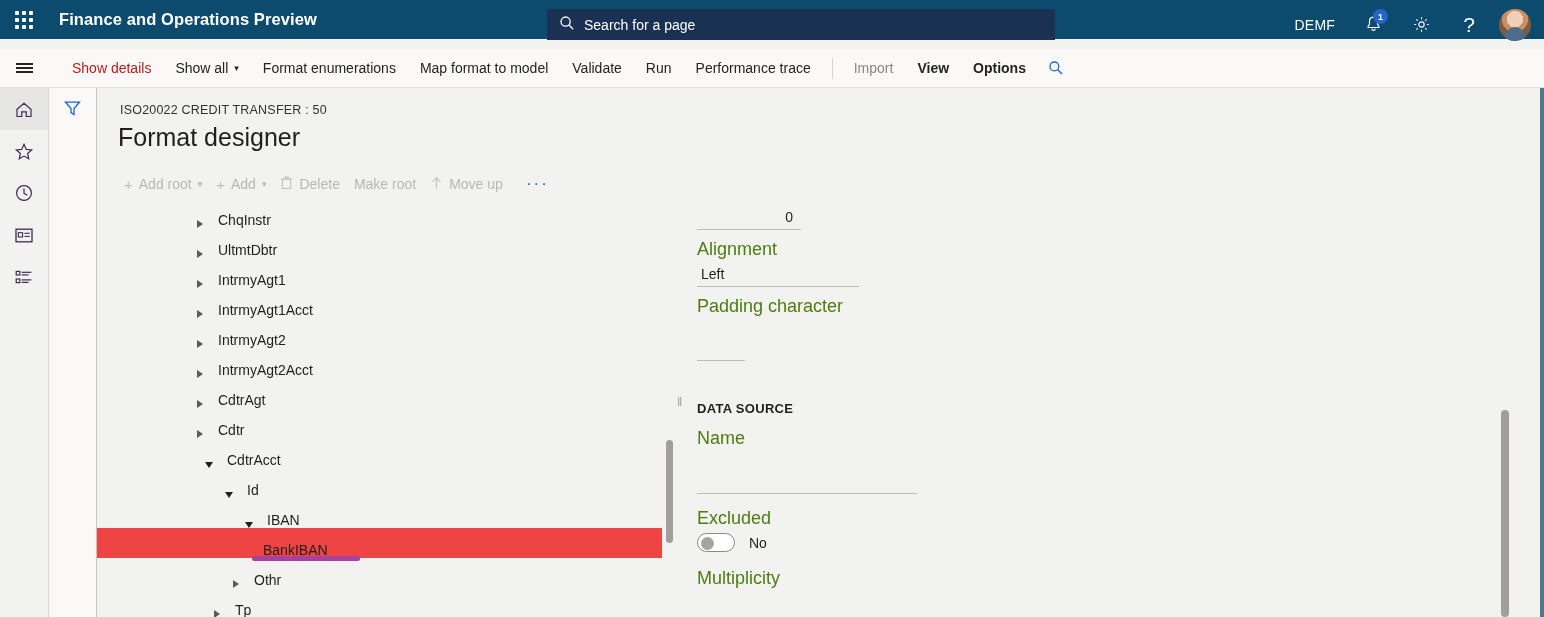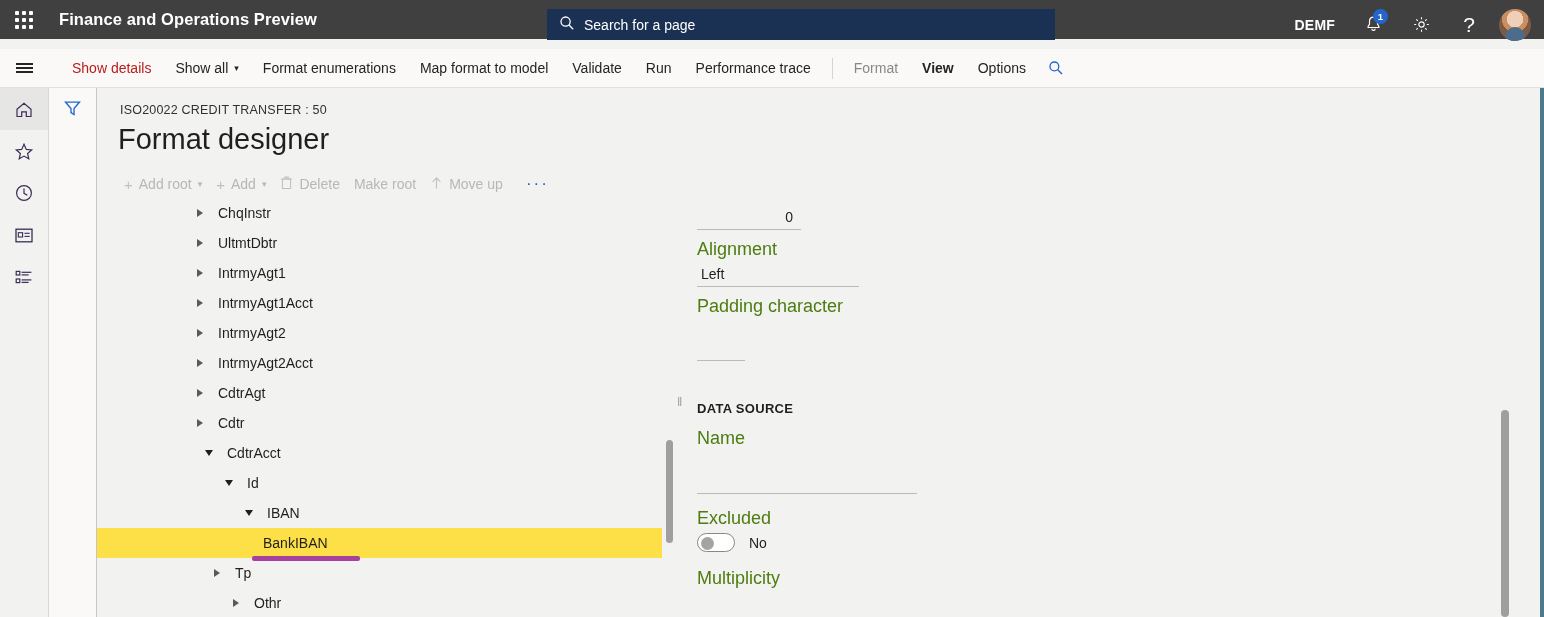--- a/index.html
+++ b/index.html
@@ -6,21 +6,21 @@
   html, body {
     width: 1544px; height: 617px;
     font-family: "Liberation Sans", sans-serif;
     background: #f2f2f1;
     overflow: hidden;
   }
 
   
   .topbar {
     position: absolute; left: 0; top: 0; width: 1544px; height: 39px;
-    background: #404040;
+    background: #0c4a6e;
     display: flex; align-items: center;
   }
   .waffle {
     width: 48px; height: 49px;
     display: flex; align-items: center; justify-content: center;
     cursor: pointer;
   }
   .waffle-grid {
     display: grid; grid-template-columns: repeat(3, 4px);
     grid-template-rows: repeat(3, 4px); gap: 3px;
@@ -39,21 +39,20 @@
   .searchbox .mag { margin-left: 12px; margin-right: 9px; flex: none; }
   .searchbox .ph { color: #ffffff; font-size: 14px; }
 
   .topright {
     position: absolute; right: 0; top: 0; height: 49px;
     display: flex; align-items: center;
   }
   .company {
     color: #ffffff; font-size: 14px; padding: 0 14px; cursor: pointer;
     letter-spacing: .2px;
-    font-weight: bold;
   }
   .ticon {
     width: 48px; height: 49px; display: flex; align-items: center;
     justify-content: center; position: relative; cursor: pointer;
     color: #ffffff;
   }
   .badge-blue {
     position: absolute; top: 9px; right: 9px;
     min-width: 15px; height: 15px; border-radius: 8px;
     background: #2266cc; color: #fff; font-size: 9.5px;
@@ -130,21 +129,21 @@
   .work {
     position: absolute; left: 97px; top: 88px; width: 1447px; height: 529px;
     background: #f2f2f1;
   }
   .breadcrumb {
     position: absolute; left: 23px; top: 15px;
     font-size: 12.5px; color: #323130; letter-spacing: .2px;
   }
   .pagetitle {
     position: absolute; left: 21px; top: 35px;
-    font-size: 29px; color: #201f1e; font-weight: normal;
+    font-size: 25px; color: #201f1e; font-weight: normal;
   }
 
   .tooltray {
     position: absolute; left: 24px; top: 81px;
     display: flex; align-items: center; gap: 0;
   }
   .tb {
     font-size: 14px; color: #b9b7b5; padding: 5px 11px 5px 3px;
     display: flex; align-items: center; gap: 6px; white-space: nowrap;
     cursor: default;
@@ -152,25 +151,25 @@
   .tb .plus { font-size: 15px; color: #c2c0be; line-height: 1; }
   .tb .chev { font-size: 9px; }
   .tb.ell { color: #2266cc; font-size: 17px; letter-spacing: 2px; padding-left: 12px; cursor: pointer; }
 
   
   .treepane {
     position: absolute; left: 97px; top: 198px; width: 575px; height: 419px;
     overflow: hidden;
   }
   .tnode {
-    height: 30px; display: flex; align-items: center;
+    height: 30px; display: flex; align-items: flex-end;
     font-size: 14px; color: #201f1e; cursor: pointer;
     position: relative;
   }
-  .tnode.sel { background: #fde047; }
+  .tnode.sel { background: #ef4444; }
   .tchev {
     width: 14px; font-size: 0; color: #605e5c; flex: none;
     display: flex; align-items: center; justify-content: center;
   }
   .tchev::before {
     content: ""; display: block;
     width: 0; height: 0;
     border-top: 4.5px solid transparent;
     border-bottom: 4.5px solid transparent;
     border-left: 6px solid #5c5a58;
@@ -357,27 +356,27 @@
         <span>Validate</span>
       </div>
     <div class="cmd">
         <span>Run</span>
       </div>
     <div class="cmd">
         <span>Performance trace</span>
       </div>
     <div class="cmd-sep"></div>
     <div class="cmd dim">
-        <span>Format</span>
+        <span>Import</span>
       </div>
     <div class="cmd">
         <span style="font-weight:bold">View</span>
       </div>
     <div class="cmd">
-        <span style="font-weight:normal">Options</span>
+        <span style="font-weight:bold">Options</span>
       </div>
     <div class="cmd-search">
       <svg width="16" height="16" viewBox="0 0 16 16">
           <circle cx="6.4" cy="6.4" r="4.4" fill="none" stroke="#2266cc" stroke-width="1.3"></circle>
           <line x1="9.7" y1="9.7" x2="14" y2="14" stroke="#2266cc" stroke-width="1.4"></line>
         </svg>
     </div>
   </div>
 
   <div class="cmdright">
@@ -550,27 +549,27 @@
   </div>
   <div class="tnode" style="padding-left:145px">
     <span class="tchev open"></span>
     <span class="tlabel">IBAN</span>
   </div>
   <div class="tnode sel" style="padding-left:141px;width:565px;position:relative;">
     <span class="tchev none"></span>
     <span class="tlabel" style="position:relative;">BankIBAN</span>
     <span class="hl-underline" style="left:155px;bottom:-3px;width:108px;"></span>
   </div>
+  <div class="tnode" style="padding-left:132px">
+    <span class="tchev"></span>
+    <span class="tlabel">Othr</span>
+  </div>
   <div class="tnode" style="padding-left:113px">
     <span class="tchev"></span>
     <span class="tlabel">Tp</span>
-  </div>
-  <div class="tnode" style="padding-left:132px">
-    <span class="tchev"></span>
-    <span class="tlabel">Othr</span>
   </div>
 </div>
 
 <div class="tree-sb">
   <div class="thumb"></div>
 </div>
 <div class="splitter">‖</div>
 
 <div class="detail">
 

